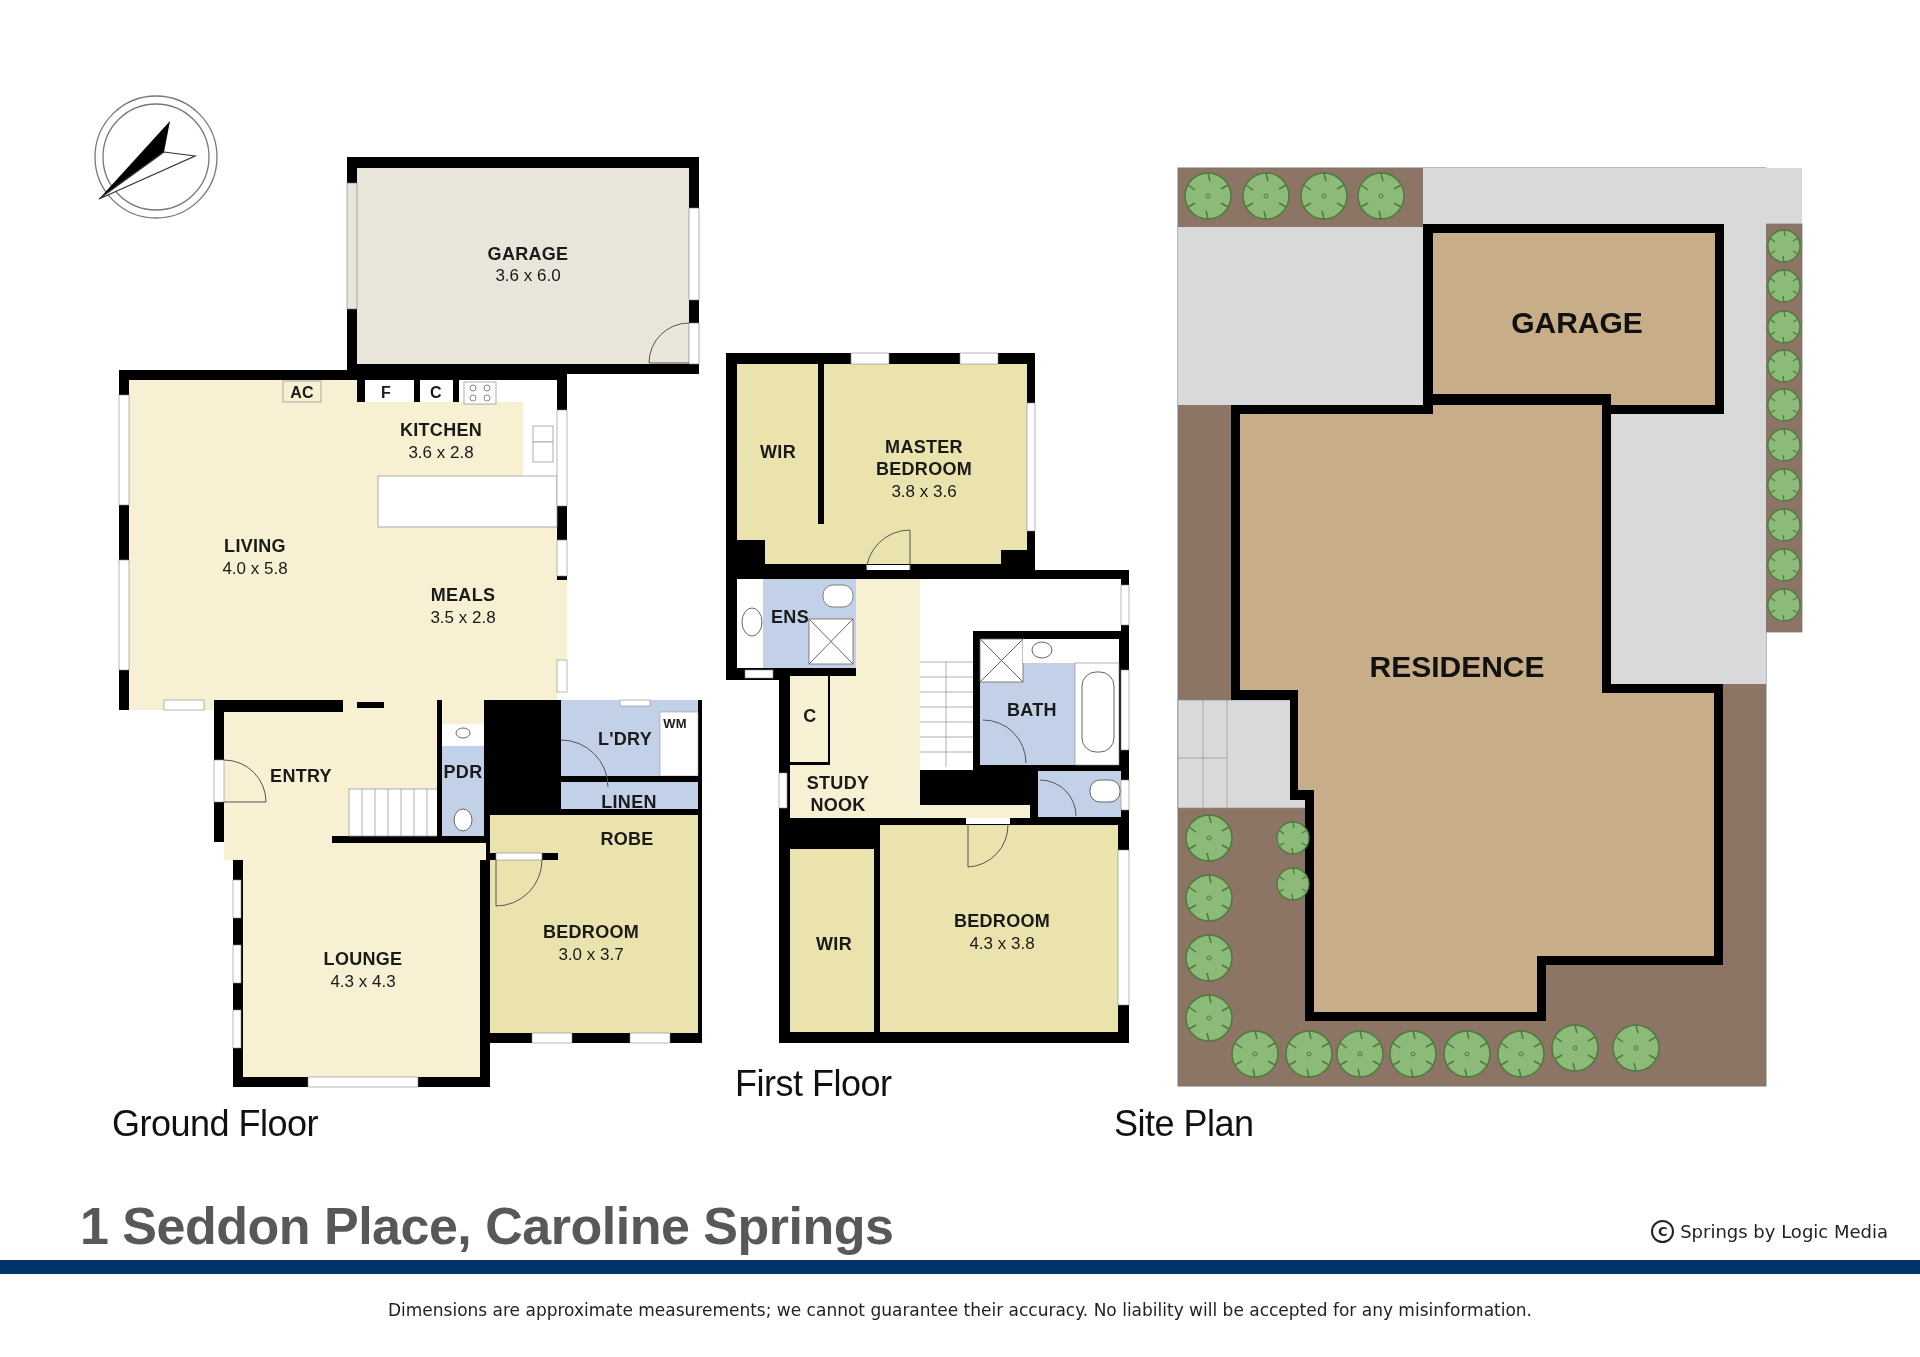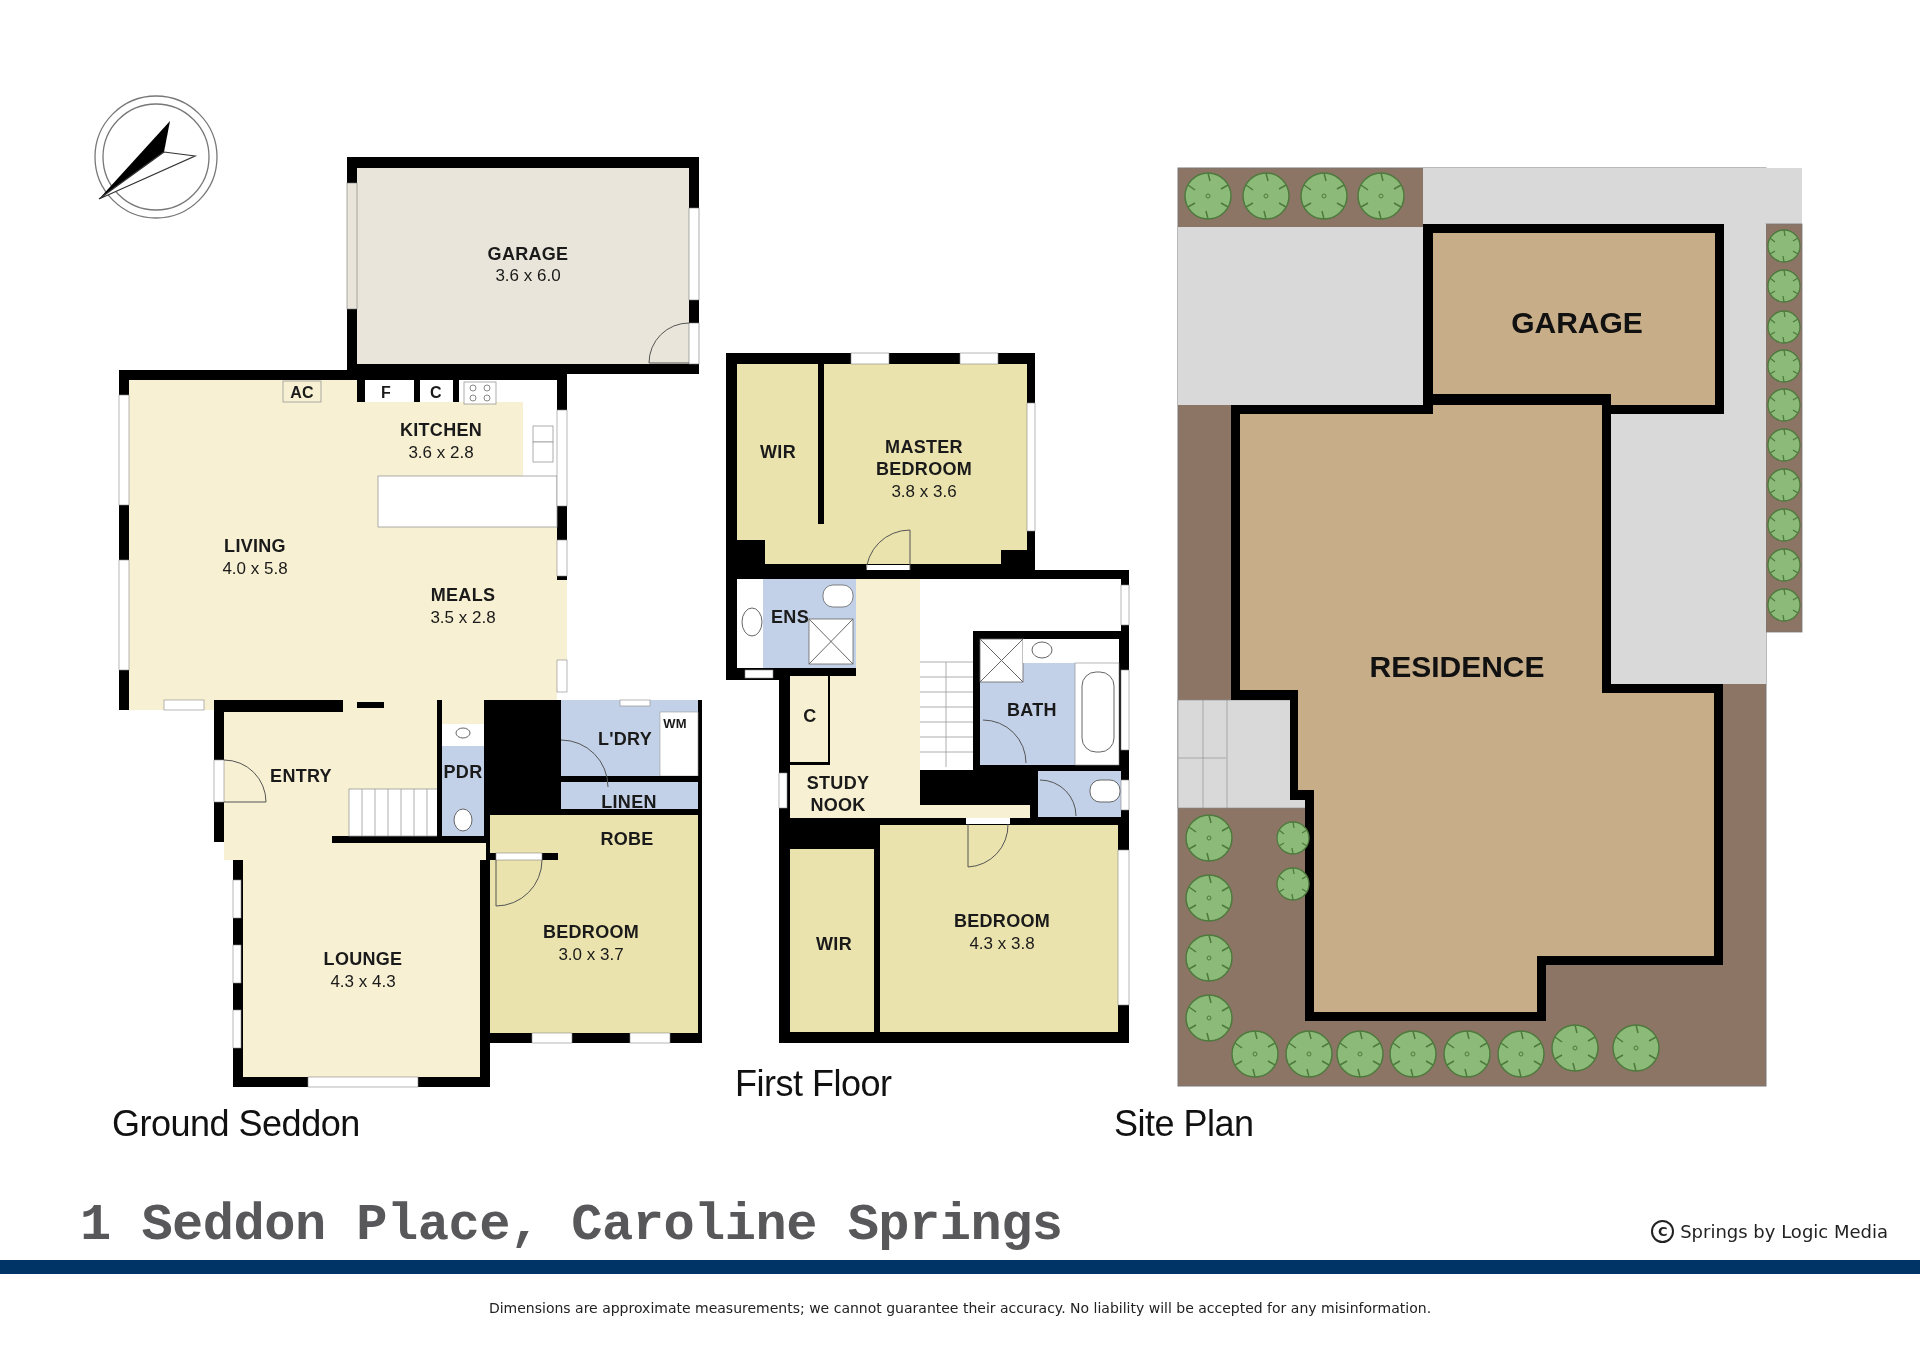--- a/index.html
+++ b/index.html
@@ -2,25 +2,25 @@
 <html><head>
 <meta charset="utf-8">
 <style>
   html, body { margin:0; padding:0; background:#ffffff; }
   body { width:1920px; height:1357px; position:relative; overflow:hidden; font-family:"Liberation Sans", sans-serif; }
   #plan { position:absolute; left:0; top:0; width:1920px; height:1357px; }
   .rl { font-family:"Liberation Sans", sans-serif; font-weight:bold; font-size:18px; fill:#1a1a1a; text-anchor:middle; letter-spacing:0.3px; }
   .rd { font-family:"Liberation Sans", sans-serif; font-size:17px; fill:#1a1a1a; text-anchor:middle; }
   .sl { font-family:"Liberation Sans", sans-serif; font-weight:bold; font-size:30px; fill:#111; text-anchor:middle; }
   .floor-label { position:absolute; font-family:"Liberation Sans", sans-serif; font-size:36px; color:#111; text-decoration-thickness:2px; text-underline-offset:7px; letter-spacing:-0.5px; }
-  .title { position:absolute; left:80px; top:1196px; font-family:Liberation Mono, monospace; font-weight:bold; font-size:52px; color:#58585a; letter-spacing:-0.5px; }
+  .title { position:absolute; left:80px; top:1196px; font-family:Liberation Sans, sans-serif; font-weight:bold; font-size:52px; color:#58585a; letter-spacing:-0.5px; }
   .credit { position:absolute; right:32px; top:1220px; font-family:"DejaVu Sans", sans-serif; font-size:18px; color:#222; display:flex; align-items:center; gap:6px; }
   .credit .copy { display:inline-block; width:19px; height:19px; border:2px solid #222; border-radius:50%; font-size:13px; line-height:19px; text-align:center; font-weight:bold; }
   .band { position:absolute; left:0; top:1260px; width:1920px; height:14px; background:#003366; }
-  .disclaimer { position:absolute; left:0; width:1920px; top:1300px; text-align:center; font-family:"DejaVu Sans", sans-serif; font-size:14px; color:#222; }
+  .disclaimer { position:absolute; left:0; width:1920px; top:1300px; text-align:center; font-family:"DejaVu Sans", sans-serif; font-size:17px; color:#222; }
 </style>
 </head>
 <body>
 
 <svg id="plan" viewBox="0 0 1920 1357" xmlns="http://www.w3.org/2000/svg">
   <defs>
     <g id="tree">
       <circle r="23" fill="#8cba78" stroke="#4f7a3e" stroke-width="1.5"></circle>
       <path d="M0,-23 L2,-15 M20,-11 L13,-7 M20,11 L13,7 M0,23 L-2,15 M-20,11 L-13,7 M-20,-11 L-13,-6" stroke="#4f7a3e" stroke-width="1.5" fill="none"></path>
       <circle r="2" fill="none" stroke="#4f7a3e" stroke-width="1"></circle>
@@ -277,21 +277,21 @@
     <use href="#tree" x="1413" y="1054"></use>
     <use href="#tree" x="1467" y="1054"></use>
     <use href="#tree" x="1521" y="1054"></use>
     <use href="#tree" x="1575" y="1048" transform="scale(1)"></use>
     <use href="#tree" x="1636" y="1048"></use>
   </g>
   <text class="sl" x="1577" y="333">GARAGE</text>
   <text class="sl" x="1457" y="677">RESIDENCE</text>
 </svg>
 
-<div class="floor-label" style="left:112px; top:1103px;">Ground Seddon</div>
+<div class="floor-label" style="left:112px; top:1103px;">Ground Floor</div>
 <div class="floor-label" style="left:735px; top:1063px;">First Floor</div>
 <div class="floor-label" style="left:1114px; top:1103px;">Site Plan</div>
 
 <div class="title">1 Seddon Place, Caroline Springs</div>
 <div class="credit">
   <span class="copy">C</span>
   <span>Springs by Logic Media</span>
 </div>
 <div class="band"></div>
 <div class="disclaimer">Dimensions are approximate measurements; we cannot guarantee their accuracy. No liability will be accepted for any misinformation.</div>

